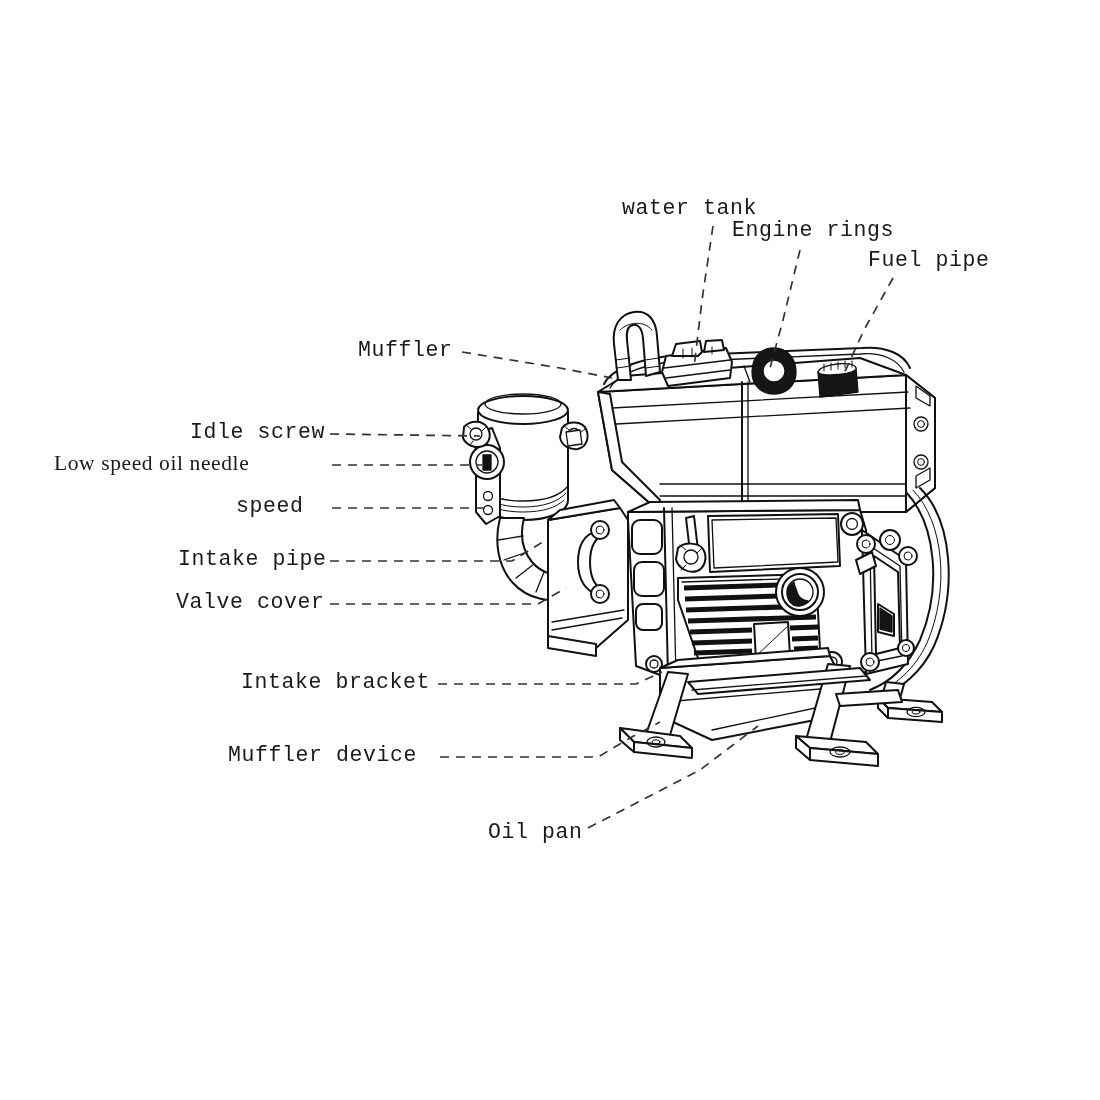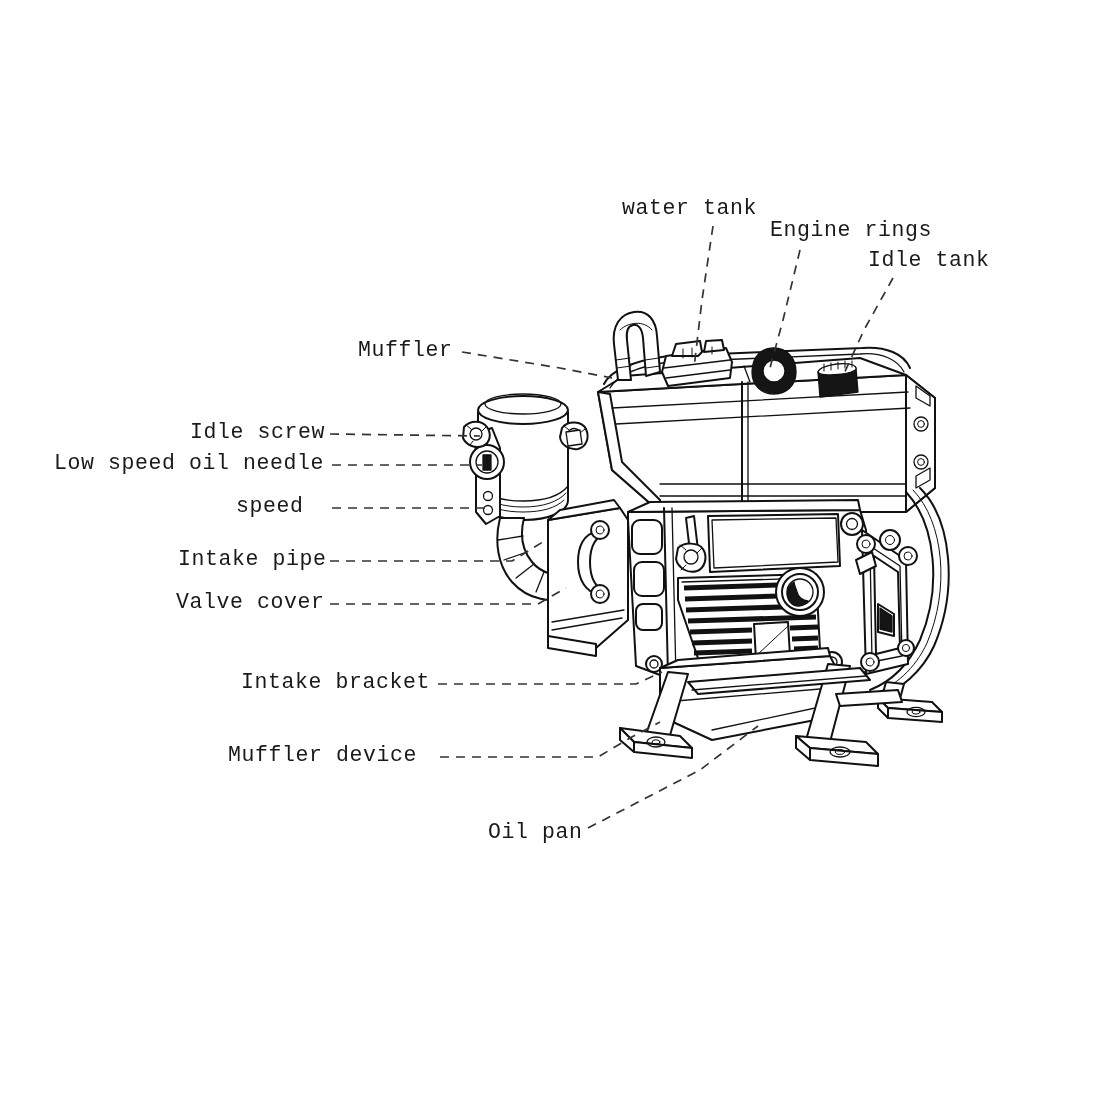--- a/index.html
+++ b/index.html
@@ -342,25 +342,25 @@
         <path class="leader" d="M 330,604 L 538,604 L 566,588"></path>
         <path class="leader" d="M 438,684 L 636,684 L 662,672"></path>
         <path class="leader" d="M 440,757 L 598,757 L 630,738 L 660,722"></path>
         <path class="leader" d="M 588,828 L 700,770 L 758,726"></path>
       </g>
 
   </svg>
 
   <div id="label-layer">
       <div class="lbl" style="left: 622px; top: 198px;">water tank</div>
-      <div class="lbl" style="left: 770px; top: 220px;">Engine rings</div>
-      <div class="lbl" style="left: 868px; top: 250px;">Idle tank</div>
+      <div class="lbl" style="left: 732px; top: 220px;">Engine rings</div>
+      <div class="lbl" style="left: 868px; top: 250px;">Fuel pipe</div>
       <div class="lbl" style="left: 358px; top: 340px; text-align: right;">Muffler</div>
       <div class="lbl" style="left: 190px; top: 422px;">Idle screw</div>
-      <div class="lbl" style="left: 54px; top: 453px;">Low speed oil needle</div>
+      <div class="lbl" style="left: 54px; top: 453px; font-family: Liberation Serif, serif;">Low speed oil needle</div>
       <div class="lbl" style="left: 236px; top: 496px;">speed</div>
       <div class="lbl" style="left: 178px; top: 549px;">Intake pipe</div>
       <div class="lbl" style="left: 176px; top: 592px;">Valve cover</div>
       <div class="lbl" style="left: 241px; top: 672px;">Intake bracket</div>
       <div class="lbl" style="left: 228px; top: 745px;">Muffler device</div>
       <div class="lbl" style="left: 488px; top: 822px;">Oil pan</div>
     </div>
 
 </div>
 

